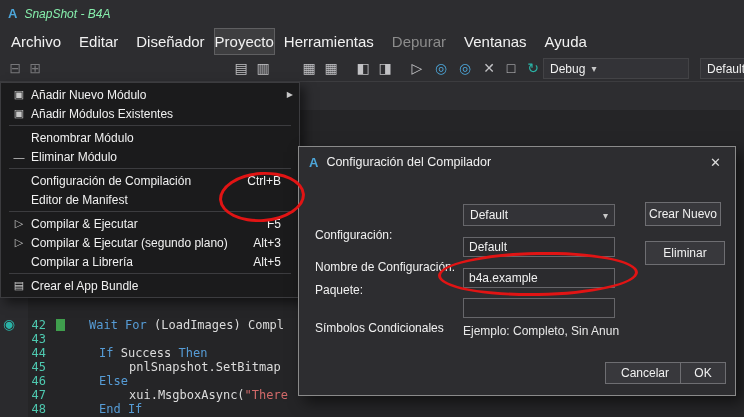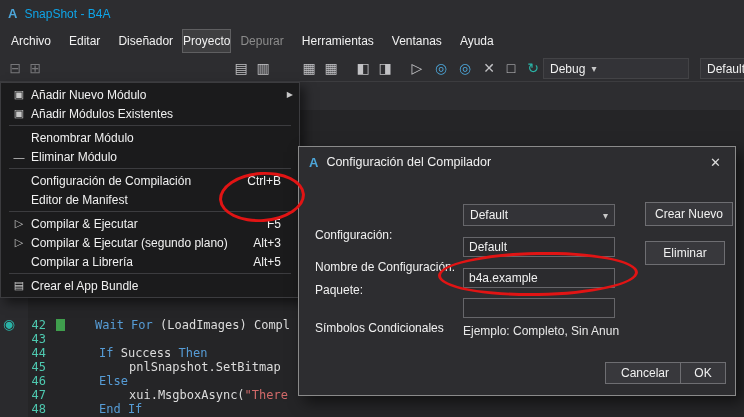--- a/index.html
+++ b/index.html
@@ -4,25 +4,25 @@
 <style>
   * { margin:0; padding:0; box-sizing:border-box; }
   html,body { background:#1a1a1a; }
   body { font-family:"Liberation Sans", sans-serif; font-size:12px; color:#f1f1f1; }
   #root { position:relative; width:744px; height:417px; background:#2d2d30; overflow:hidden; }
   .abs { position:absolute; }
 
   
   #titlebar { left:0; top:0; width:744px; height:27px; display:flex; align-items:center; padding-left:8px; gap:7px; }
   .app-icon { color:#4da6d9; font-weight:bold; font-size:13px; }
-  .app-title { color:#0ea5e9; font-size:12px; }
+  .app-title { color:#86efac; font-size:12px;font-style:italic; }
 
   
   #menubar { left:0; top:27px; width:744px; height:28px; display:flex; align-items:center; padding-left:2px; }
-  .mb-item { padding:5px 9px; color:#f1f1f1; font-size:12px; cursor:default; white-space:nowrap; }
+  .mb-item { padding:5px 9px; color:#f1f1f1; font-size:15px; cursor:default; white-space:nowrap; }
   .mb-active { background:#3e3e40; border:1px solid #5f5f61; padding:4px 0; }
   .mb-disabled { color:#8c8c8c; }
 
   
   #toolbar { left:0; top:55px; width:744px; height:27px; border-bottom:1px solid #3c3c3f; }
   .tb-icon { position:absolute; top:4px; font-size:14px; line-height:18px; width:18px; text-align:center; }
   .tb-dim { color:#77777a; } .tb-norm { color:#c2c2c5; } .tb-blue { color:#4da6d9; } .tb-teal { color:#2ab3a6; }
   .combo { position:absolute; top:3px; height:21px; background:#333337; border:1px solid #434346; display:flex; align-items:center; padding:0 6px; }
   .combo-arrow { color:#c8c8c8; font-size:10px; margin-left:6px; }
 
@@ -68,22 +68,22 @@
   <div id="titlebar" class="abs">
     <span class="app-icon">A</span>
     <span class="app-title">SnapShot - B4A</span>
   </div>
 
   <div id="menubar" class="abs">
     <span class="mb-item">Archivo</span>
     <span class="mb-item">Editar</span>
     <span class="mb-item">Diseñador</span>
     <span class="mb-item mb-active">Proyecto</span>
+    <span class="mb-item">Herramientas</span>
     <span class="mb-item mb-disabled">Depurar</span>
-    <span class="mb-item">Herramientas</span>
     <span class="mb-item">Ventanas</span>
     <span class="mb-item">Ayuda</span>
   </div>
 
   <div id="toolbar" class="abs">
     <span class="tb-icon tb-dim" style="left:6px">⊟</span>
     <span class="tb-icon tb-dim" style="left:26px">⊞</span>
     <span class="tb-icon tb-norm" style="left:232px">▤</span>
     <span class="tb-icon tb-norm" style="left:254px">▥</span>
     <span class="tb-icon tb-norm" style="left:300px">▦</span>
@@ -106,21 +106,21 @@
     </div>
   </div>
 
   <div id="editor-bg" class="abs"></div>
   <div id="gutter-strip" class="abs"></div>
   <span id="quick-icon" class="abs">◉</span>
 
   <div class="cl" style="top:318px">
     <span class="ln">42</span>
     <span class="mkslot mk-on"></span>
-    <span class="code" style="padding-left:30px"><span class="kw">Wait For</span><span class="pl"> (LoadImages) Compl</span></span>
+    <span class="code" style="padding-left:24px"><span class="kw">Wait For</span><span class="pl"> (LoadImages) Compl</span></span>
   </div>
   <div class="cl" style="top:332px">
     <span class="ln">43</span>
     <span class="mkslot"></span>
   </div>
   <div class="cl" style="top:346px">
     <span class="ln">44</span>
     <span class="mkslot"></span>
     <span class="code" style="padding-left:30px"><span class="kw">If</span><span class="pl"> Success </span><span class="kw">Then</span></span>
   </div>
@@ -217,21 +217,21 @@
       <span class="app-icon">A</span>
       <span class="dlg-title-text">Configuración del Compilador</span>
       <span class="dlg-close">✕</span>
     </div>
 
     <span class="dlg-label" style="top:58px">Configuración:</span>
     <div class="combo2" style="left:164px;top:57px">
       <span>Default</span>
       <span class="combo-arrow">▾</span>
     </div>
-    <div class="btn" style="left:346px;top:55px;width:88px;height:24px">Crear Nuevo</div>
+    <div class="btn" style="left:346px;top:55px;width:76px;height:24px">Crear Nuevo</div>
 
     <span class="dlg-label" style="top:90px">Nombre de Configuración:</span>
     <input class="fld" style="left: 164px; top: 90px;" value="Default">
     <div class="btn" style="left:346px;top:94px;width:80px;height:24px">Eliminar</div>
 
     <span class="dlg-label" style="top:113px">Paquete:</span>
     <input class="fld" style="left: 164px; top: 121px;" value="b4a.example">
 
     <span class="dlg-label" style="top:151px">Símbolos Condicionales</span>
     <input class="fld" style="left: 164px; top: 151px;" value="">

